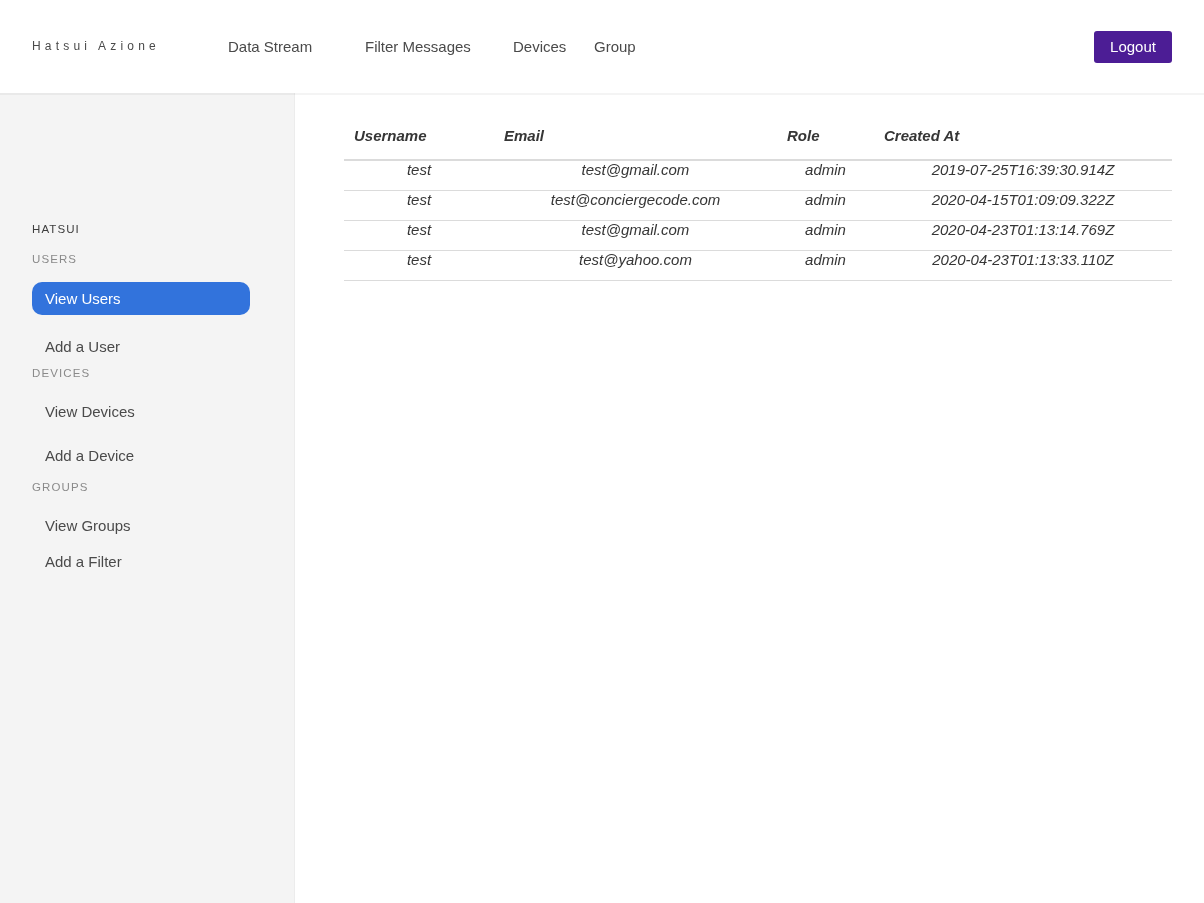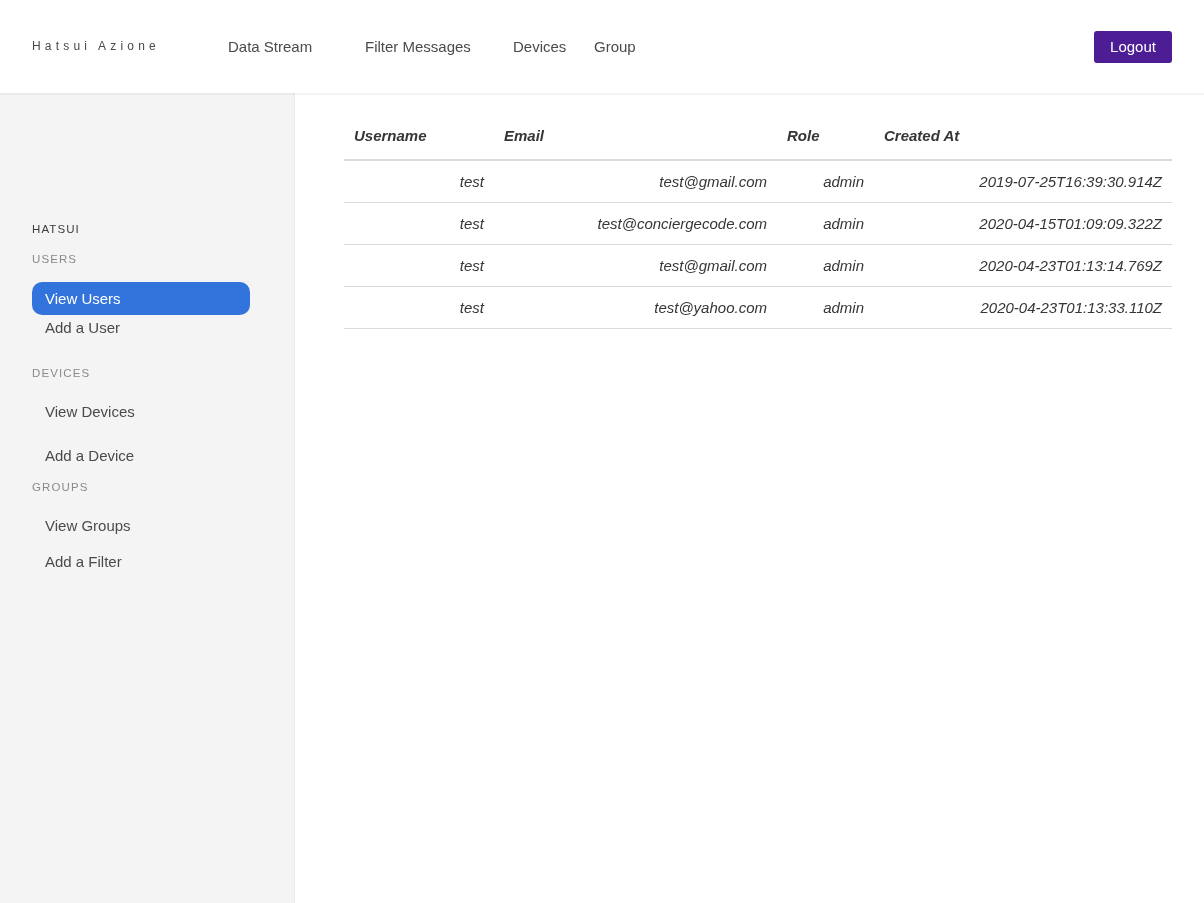--- a/index.html
+++ b/index.html
@@ -74,21 +74,21 @@
     display:flex; align-items:center;
     padding-left:13px;
     font-size:15px; color:#4a4a4a;
     border-radius:10px; cursor:pointer;
     line-height:20px; white-space:nowrap;
   }
   .menu-item.active {
     background:#3273dc; color:#ffffff;
   }
   .mi-0 { top:189px; }
-  .mi-1 { top:218px;text-align:center; }
+  .mi-1 { top:237px;text-align:center; }
   .mi-2 { top:302px; }
   .mi-3 { top:338px;margin-top:8px; }
   .mi-4 { top:416px; }
   .mi-5 { top:452px; }
 
   
   .main {
     position:absolute; left:295px; top:93px;
     width:909px; height:810px;
     background:#ffffff;
@@ -102,22 +102,22 @@
     width:828px; border-collapse:collapse;
     table-layout:fixed;
   }
   table.users-table th {
     text-align:left; font-size:15px; font-weight:bold;
     color:#363636; padding:0 10px 13px 10px;
     border-bottom:2px solid #dbdbdb;
     line-height:20px; vertical-align:bottom;
   }
   table.users-table td {
-    text-align:right; font-size:15px; color:#363636;
-    padding:12px 10px 12px 10px;
+    text-align:center; font-size:15px; color:#363636;
+    padding:0 10px 12px 10px;
     border-bottom:1px solid #dbdbdb;
     line-height:17px; white-space:nowrap;
     overflow:hidden; text-overflow:ellipsis;
   }
   .col-username { width:150px; }
   .col-email    { width:283px; }
   .col-role     { width:97px; }
   .col-created  { width:298px; }
 </style>
 </head>

